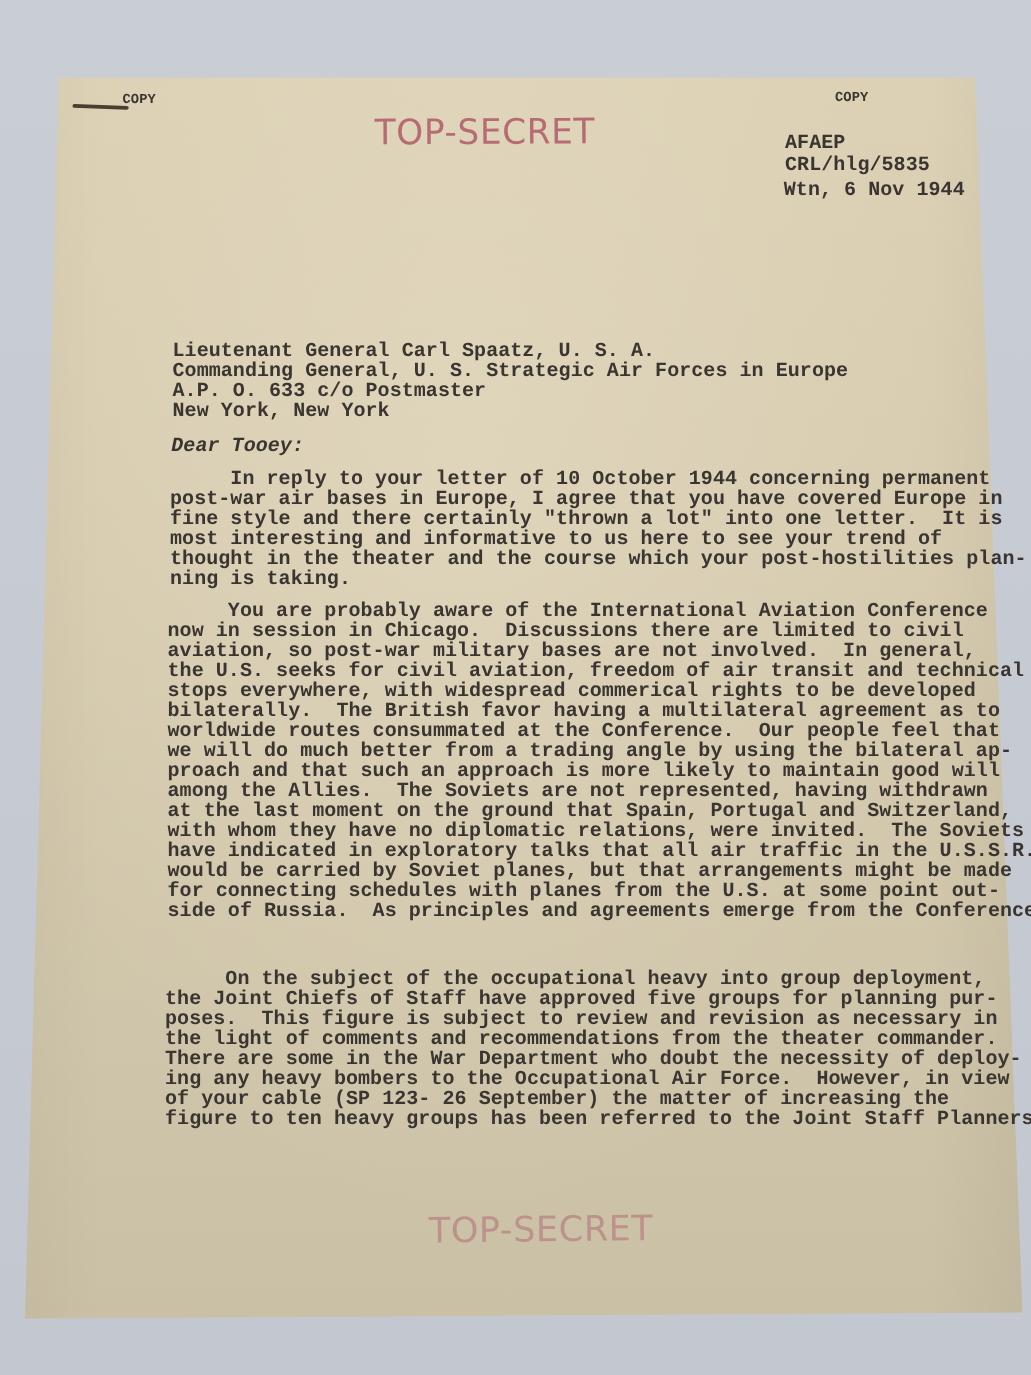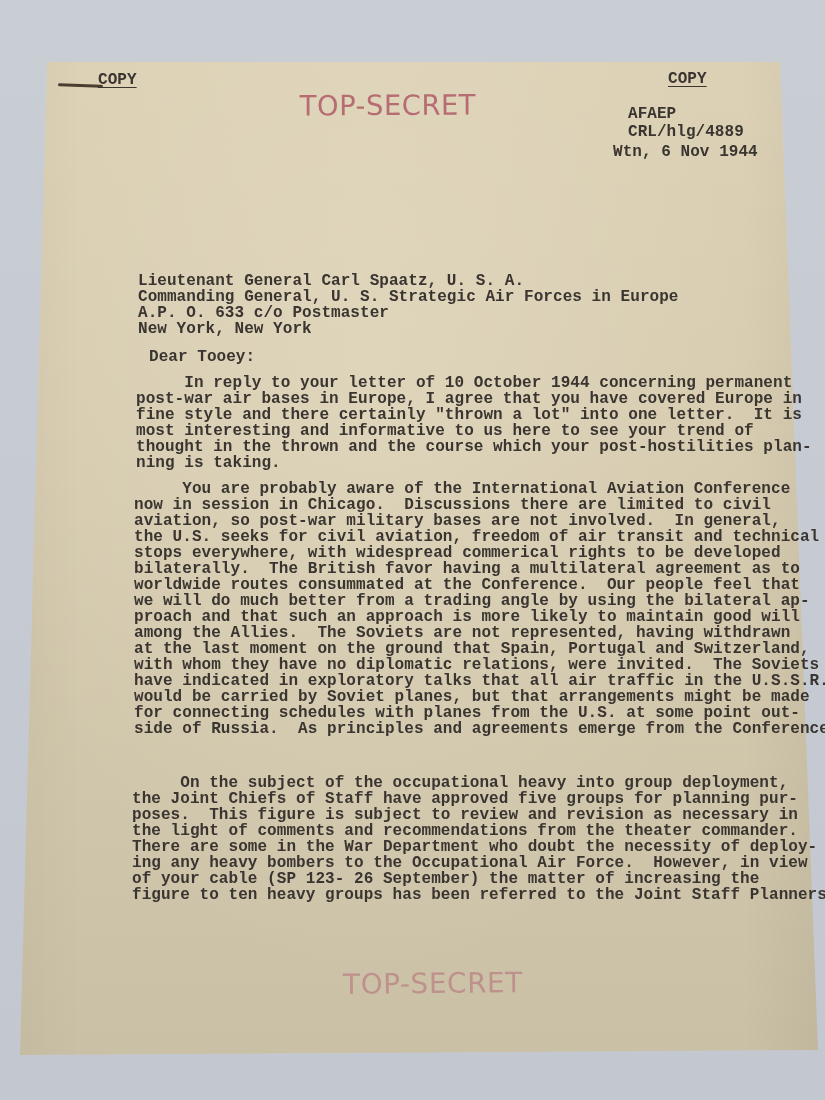--- a/index.html
+++ b/index.html
@@ -21,21 +21,21 @@
   .t {
     position:absolute;
     font-family: "Liberation Mono", "DejaVu Sans Mono", monospace;
     color:#3a3530;
     font-weight:bold;
     font-size:16px;
     white-space:pre;
     letter-spacing:0.05px;
     line-height:16px;
   }
-  .copy { font-size:16px; text-decoration: underline; text-underline-offset:3px; }
+  .copy { font-size:11px; text-underline-offset:3px; }
   .stamp {
     position:absolute;
     font-family: "DejaVu Sans", "Liberation Sans", sans-serif;
     font-weight:normal;
     letter-spacing:0.5px;
     white-space:nowrap;
   }
   .stamp-top {
     left:298px; top:89px; font-size:28px;
     color:#b05a66; opacity:0.85;
@@ -59,38 +59,38 @@
 <div class="paper"></div>
 <div class="shade"></div>
 
 <div class="pencil"></div>
 <div class="t copy" style="left:98px; top:72px;">COPY</div>
 <div class="t copy" style="left:668px; top:71px;">COPY</div>
 
 <div class="stamp stamp-top">TOP-SECRET</div>
 
 <div class="t" style="left:628px; top:106px;">AFAEP</div>
-<div class="t" style="left:628px; top:124px;">CRL/hlg/4889</div>
-<div class="t" style="left:613px; top:144px;">Wtn, 6 Nov 1944</div>
+<div class="t" style="left:628px; top:124px;">CRL/hlg/5835</div>
+<div class="t" style="left:627px; top:144px;">Wtn, 6 Nov 1944</div>
 
 <div class="para" style="left:138px; top:273px;">
   <span class="t">Lieutenant General Carl Spaatz, U. S. A.</span>
   <span class="t">Commanding General, U. S. Strategic Air Forces in Europe</span>
   <span class="t">A.P. O. 633 c/o Postmaster</span>
   <span class="t">New York, New York</span>
 </div>
 
-<div class="t" style="left:149px; top:349px;">Dear Tooey:</div>
+<div class="t" style="left:137px; top:349px;font-style:italic;">Dear Tooey:</div>
 
 <div class="para" style="left:136px; top:375px;">
   <span class="t">     In reply to your letter of 10 October 1944 concerning permanent</span>
   <span class="t">post-war air bases in Europe, I agree that you have covered Europe in</span>
   <span class="t">fine style and there certainly "thrown a lot" into one letter.  It is</span>
   <span class="t">most interesting and informative to us here to see your trend of</span>
-  <span class="t">thought in the thrown and the course which your post-hostilities plan-</span>
+  <span class="t">thought in the theater and the course which your post-hostilities plan-</span>
   <span class="t">ning is taking.</span>
 </div>
 
 <div class="para" style="left:134px; top:481px;">
   <span class="t">     You are probably aware of the International Aviation Conference</span>
   <span class="t">now in session in Chicago.  Discussions there are limited to civil</span>
   <span class="t">aviation, so post-war military bases are not involved.  In general,</span>
   <span class="t">the U.S. seeks for civil aviation, freedom of air transit and technical</span>
   <span class="t">stops everywhere, with widespread commerical rights to be developed</span>
   <span class="t">bilaterally.  The British favor having a multilateral agreement as to</span>

